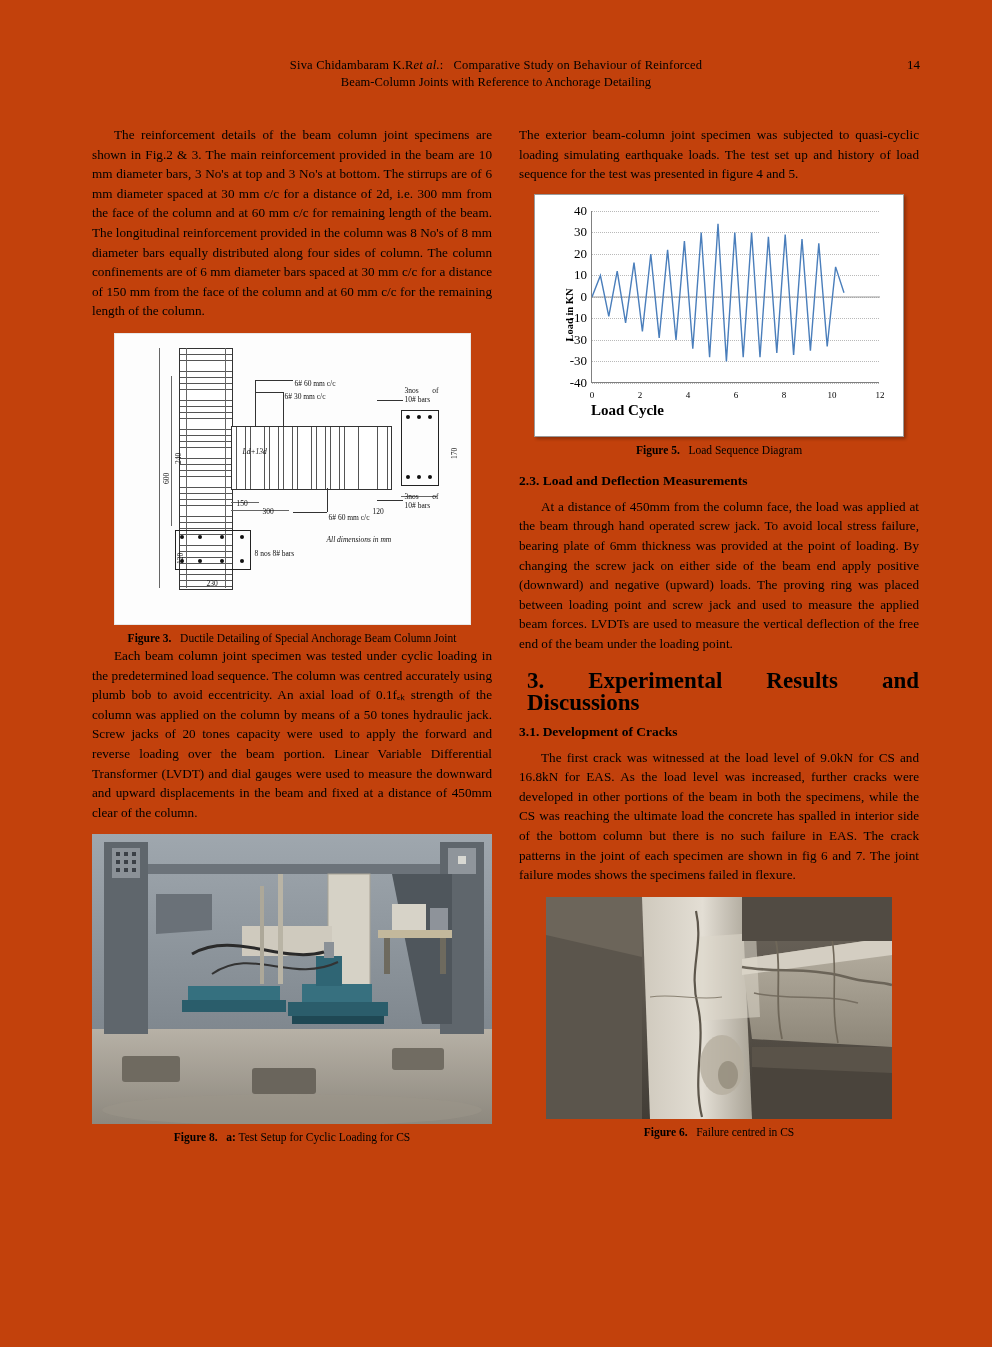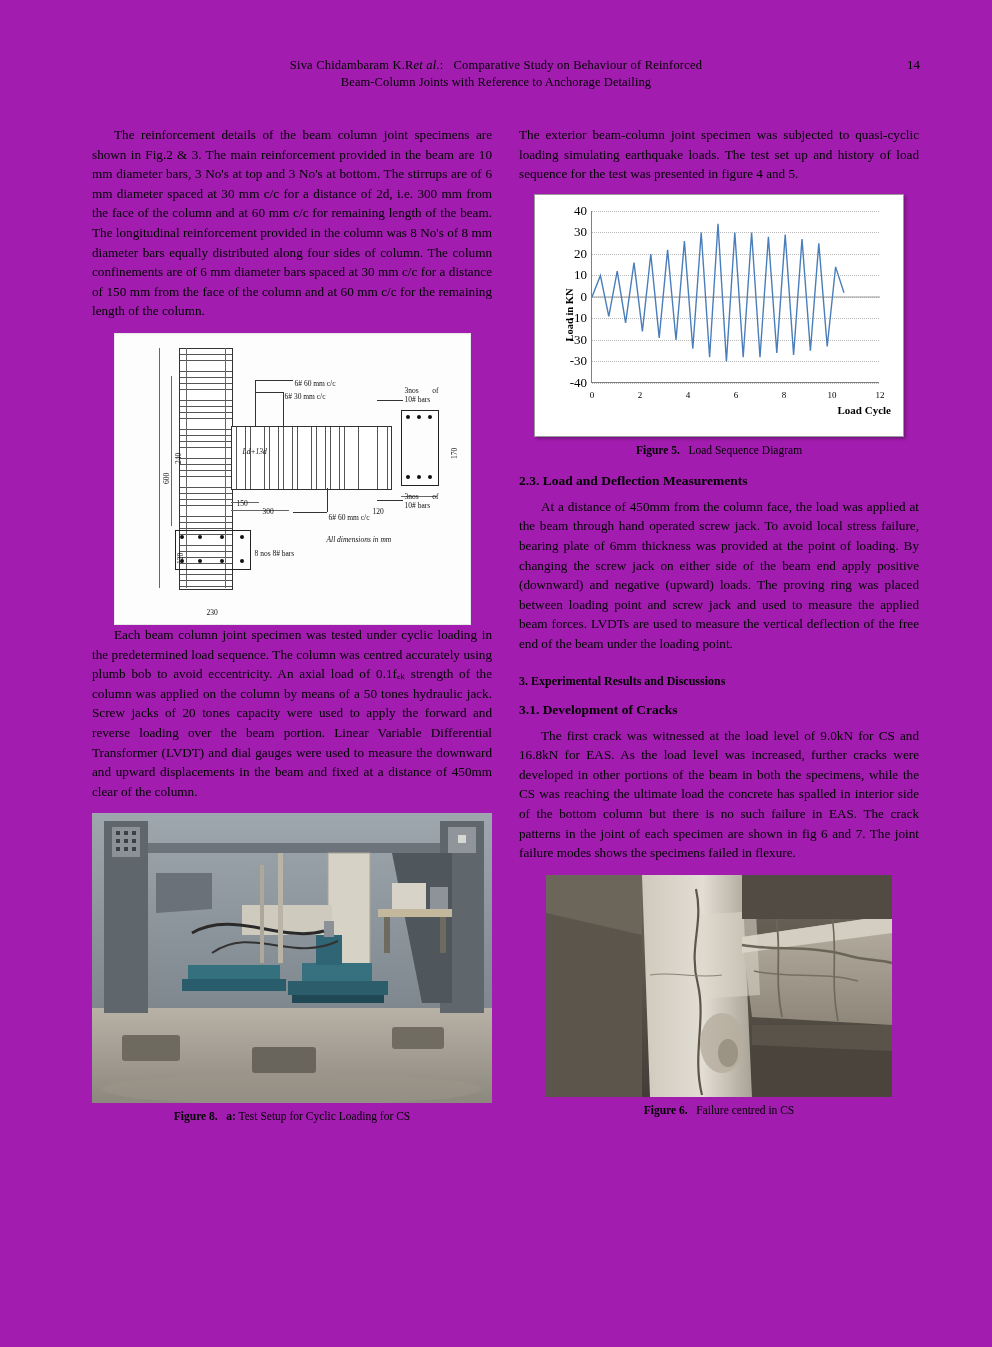--- a/index.html
+++ b/index.html
@@ -3,21 +3,21 @@
 <meta charset="utf-8">
 <style>
   html, body {
     margin: 0;
     padding: 0;
     background: #b8b8b8;
   }
   .page {
     width: 992px;
     height: 1347px;
-    background: #a21caf;
+    background: #c2410c;
     position: relative;
     margin: 0 auto;
     box-sizing: border-box;
     font-family: "Liberation Serif", serif;
     color: #000;
     overflow: hidden;
   }
   .header {
     position: absolute;
     top: 57px;
@@ -48,23 +48,23 @@
   .col-right { left: 519px; }
 
   p.body {
     margin: 0 0 0 0;
     text-align: justify;
     text-justify: inter-word;
   }
   p.indent { text-indent: 22px; }
 
   h2.section {
-    font-size: 12px;
+    font-size: 23px;
     font-weight: bold;
-    margin: 16px 0 9px 0;
+    margin: 16px 0 9px 8px;
     line-height: 22px;
   }
   h3.subsection {
     font-size: 13.5px;
     font-weight: bold;
     margin: 14px 0 7px 0;
     line-height: 18px;
   }
   .caption {
     font-size: 11.5px;
@@ -215,25 +215,25 @@
   }
   .xtick {
     position: absolute;
     top: 100%;
     margin-top: 4px;
     font-size: 9px;
     transform: translateX(-50%);
   }
   .xlabel {
     position: absolute;
-    left: 68px;
+    left: 56px;
     width: 288px;
     top: 206px;
-    text-align: right;
-    font-size: 11px;
+    text-align: left;
+    font-size: 15px;
     font-weight: bold;
   }
 
   
   .photo {
     position: relative;
     overflow: hidden;
     background: #777;
   }
   .photo4 {
@@ -312,26 +312,30 @@
       <div class="lbl" style="left:290px; top:52px; width:34px; white-space:normal; line-height:9px;">3nos of 10# bars</div>
       <div class="lbl" style="left:290px; top:158px; width:34px; white-space:normal; line-height:9px;">3nos of 10# bars</div>
       <div class="lbl" style="left:128px; top:108px; font-style:italic;">Ld+13d</div>
       <div class="lbl rot" style="left:42px; top:150px;">600</div>
       <div class="lbl rot" style="left:54px; top:130px;">240</div>
       <div class="lbl rot" style="left:330px; top:125px;">170</div>
       <div class="lbl" style="left:122px; top:160px;">150</div>
       <div class="lbl" style="left:148px; top:168px;">300</div>
       <div class="lbl" style="left:258px; top:168px;">120</div>
       <div class="lbl rot" style="left:56px; top:230px;">120</div>
-      <div class="lbl" style="left:92px; top:240px;margin-top:29px;">230</div>
+      <div class="lbl" style="left:92px; top:240px;">230</div>
       <div class="lbl" style="left:214px; top:174px;">6# 60 mm c/c</div>
       <div class="lbl" style="left:140px; top:210px;">8 nos 8# bars</div>
       <div class="lbl" style="left:212px; top:196px; font-style:italic;">All dimensions in mm</div>
     </div>
 
+    <div class="caption">
+      <b>Figure 3.</b>
+      &nbsp;&nbsp;<span>Ductile Detailing of Special Anchorage Beam Column Joint</span>
+    </div>
 
 
     <p class="body indent">Each beam column joint specimen was tested under cyclic loading in the predetermined load sequence. The column was centred accurately using plumb bob to avoid eccentricity. An axial load of 0.1fₑₖ strength of the column was applied on the column by means of a 50 tones hydraulic jack. Screw jacks of 20 tones capacity were used to apply the forward and reverse loading over the beam portion. Linear Variable Differential Transformer (LVDT) and dial gauges were used to measure the downward and upward displacements in the beam and fixed at a distance of 450mm clear of the column.</p>
 
     <div class="photo photo4">
       <svg width="400" height="290" viewBox="0 0 400 290" preserveAspectRatio="none">
         <defs>
           <linearGradient id="wallg" x1="0" y1="0" x2="0" y2="1">
             <stop offset="0%" stop-color="#9fa7ae"></stop>
             <stop offset="100%" stop-color="#7f878e"></stop>

